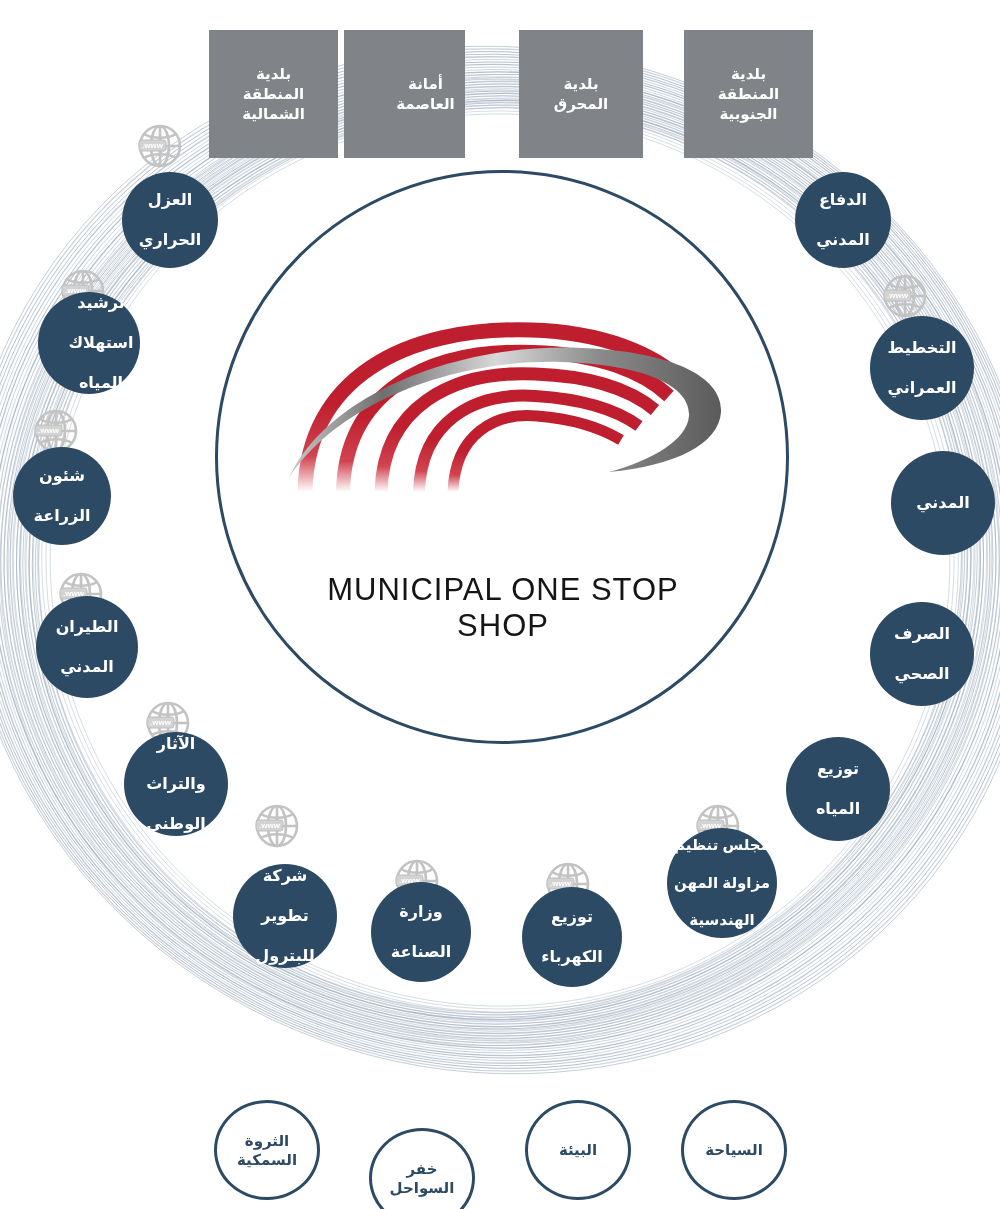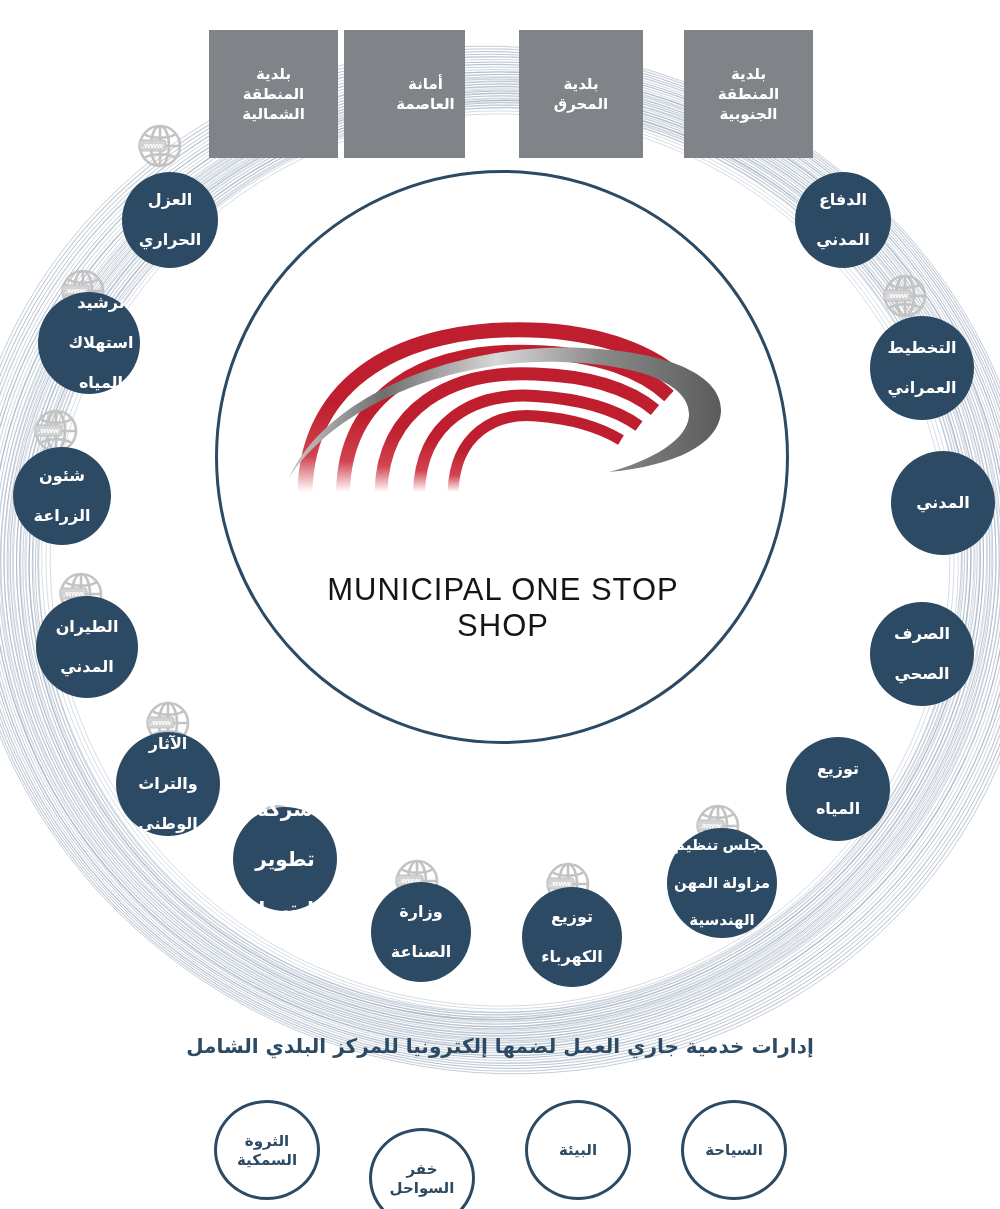--- a/index.html
+++ b/index.html
@@ -338,24 +338,24 @@
       </div>
       <div class="node" style="left: 38px; top: 292px; width: 102px; height: 102px; font-size: 16px; padding-left: 28px;">
         <span><span>ترشيد</span><br><span>استهلاك</span><br><span>المياه</span></span>
       </div>
       <div class="node" style="left: 13px; top: 447px; width: 98px; height: 98px; font-size: 16px;">
         <span><span>شئون</span><br><span>الزراعة</span></span>
       </div>
       <div class="node" style="left: 36px; top: 596px; width: 102px; height: 102px; font-size: 16px;">
         <span><span>الطيران</span><br><span>المدني</span></span>
       </div>
-      <div class="node" style="left: 116px; top: 732px; width: 104px; height: 104px; font-size: 16px;">
+      <div class="node" style="left: 124px; top: 732px; width: 104px; height: 104px; font-size: 16px;">
         <span><span>الآثار</span><br><span>والتراث</span><br><span>الوطني</span></span>
       </div>
-      <div class="node" style="left: 233px; top: 807px; width: 104px; height: 104px; font-size: 20px;">
+      <div class="node" style="left: 233px; top: 864px; width: 104px; height: 104px; font-size: 16px;">
         <span><span>شركة</span><br><span>تطوير</span><br><span>للبترول</span></span>
       </div>
       <div class="node" style="left: 371px; top: 882px; width: 100px; height: 100px; font-size: 16px;">
         <span><span>وزارة</span><br><span>الصناعة</span></span>
       </div>
       <div class="node" style="left: 522px; top: 887px; width: 100px; height: 100px; font-size: 16px;">
         <span><span>توزيع</span><br><span>الكهرباء</span></span>
       </div>
       <div class="node" style="left: 667px; top: 828px; width: 110px; height: 110px; font-size: 15px;">
         <span><span>مجلس تنظيم</span><br><span>مزاولة المهن</span><br><span>الهندسية</span></span>
@@ -372,21 +372,20 @@
         </span>
       </div>
       <div class="node" style="left: 870px; top: 316px; width: 104px; height: 104px; font-size: 16px;">
         <span><span>التخطيط</span><br><span>العمراني</span></span>
       </div>
       <div class="node" style="left: 795px; top: 172px; width: 96px; height: 96px; font-size: 16px;">
         <span><span>الدفاع</span><br><span>المدني</span></span>
       </div>
     </div>
 
-  <div class="caption">إدارات خدمية جاري العمل لضمها إلكترونيا للمركز البلدي الشامل</div>
 
   <div id="pending-nodes">
       <div class="ell" style="left: 214px; top: 1100px;">
         <span><span>الثروة</span><br><span>السمكية</span></span>
       </div>
       <div class="ell" style="left: 369px; top: 1128px;">
         <span><span>خفر</span><br><span>السواحل</span></span>
       </div>
       <div class="ell" style="left: 525px; top: 1100px;">
         <span><span>البيئة</span></span>

